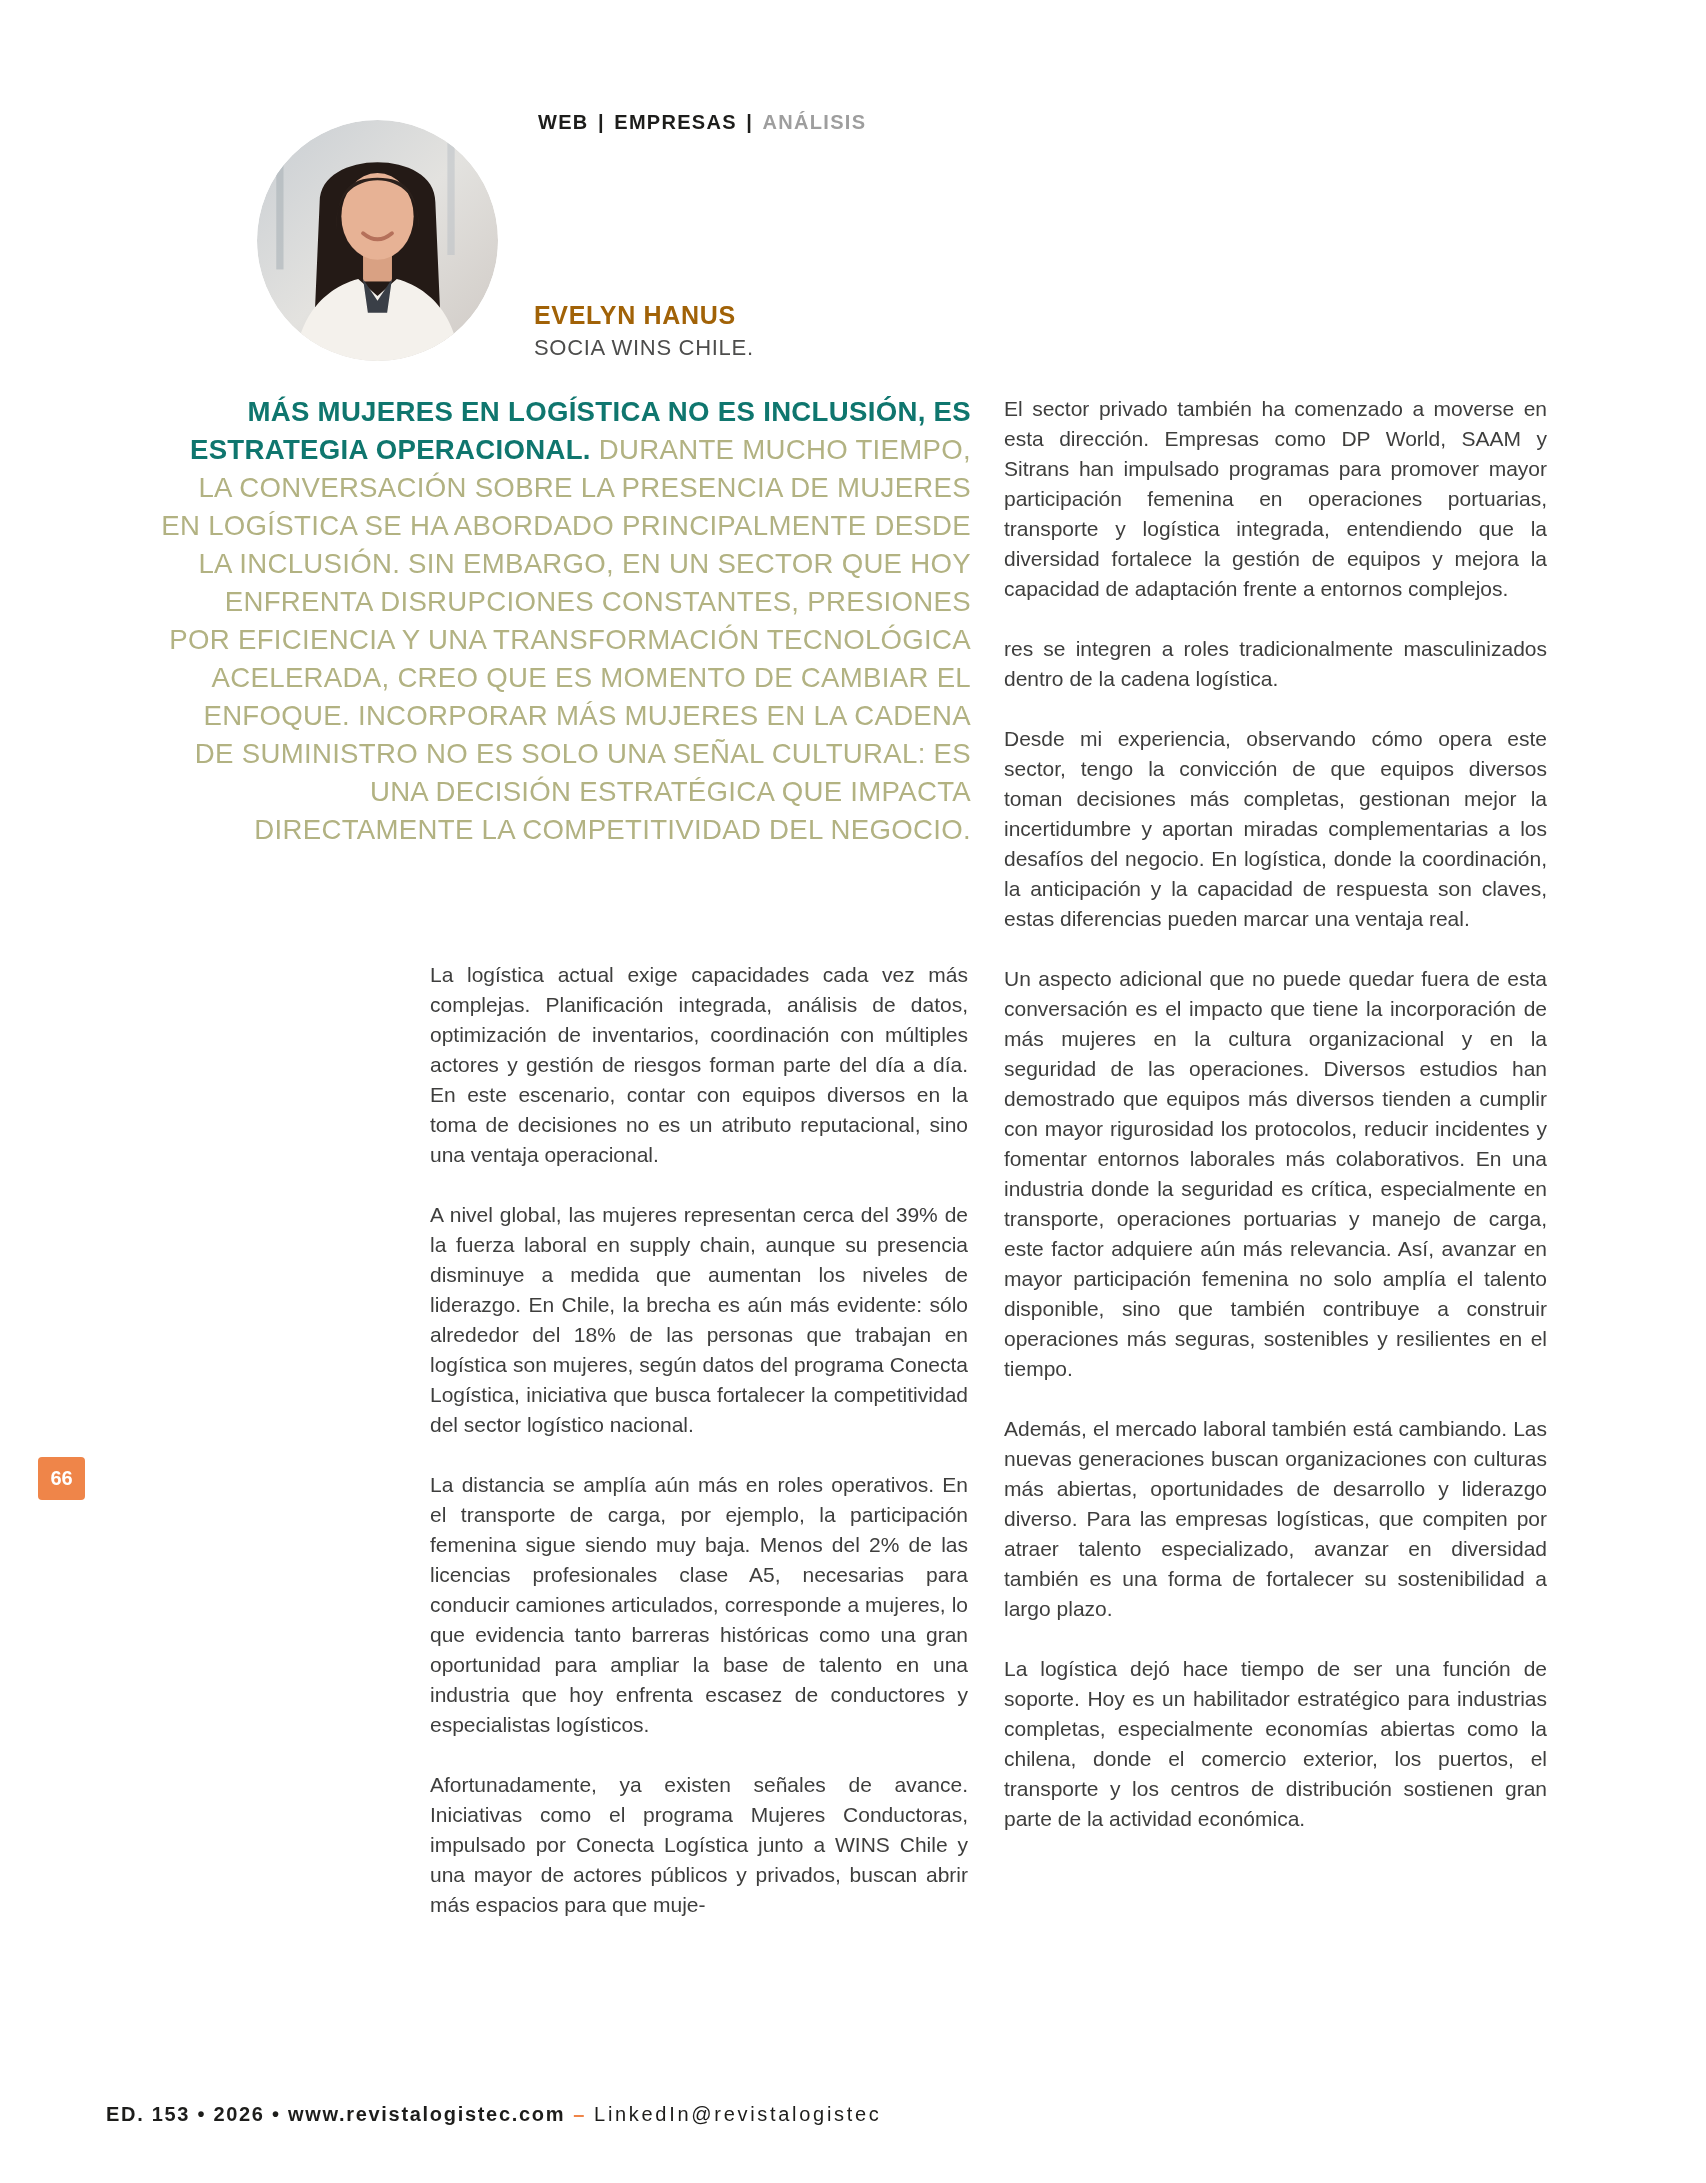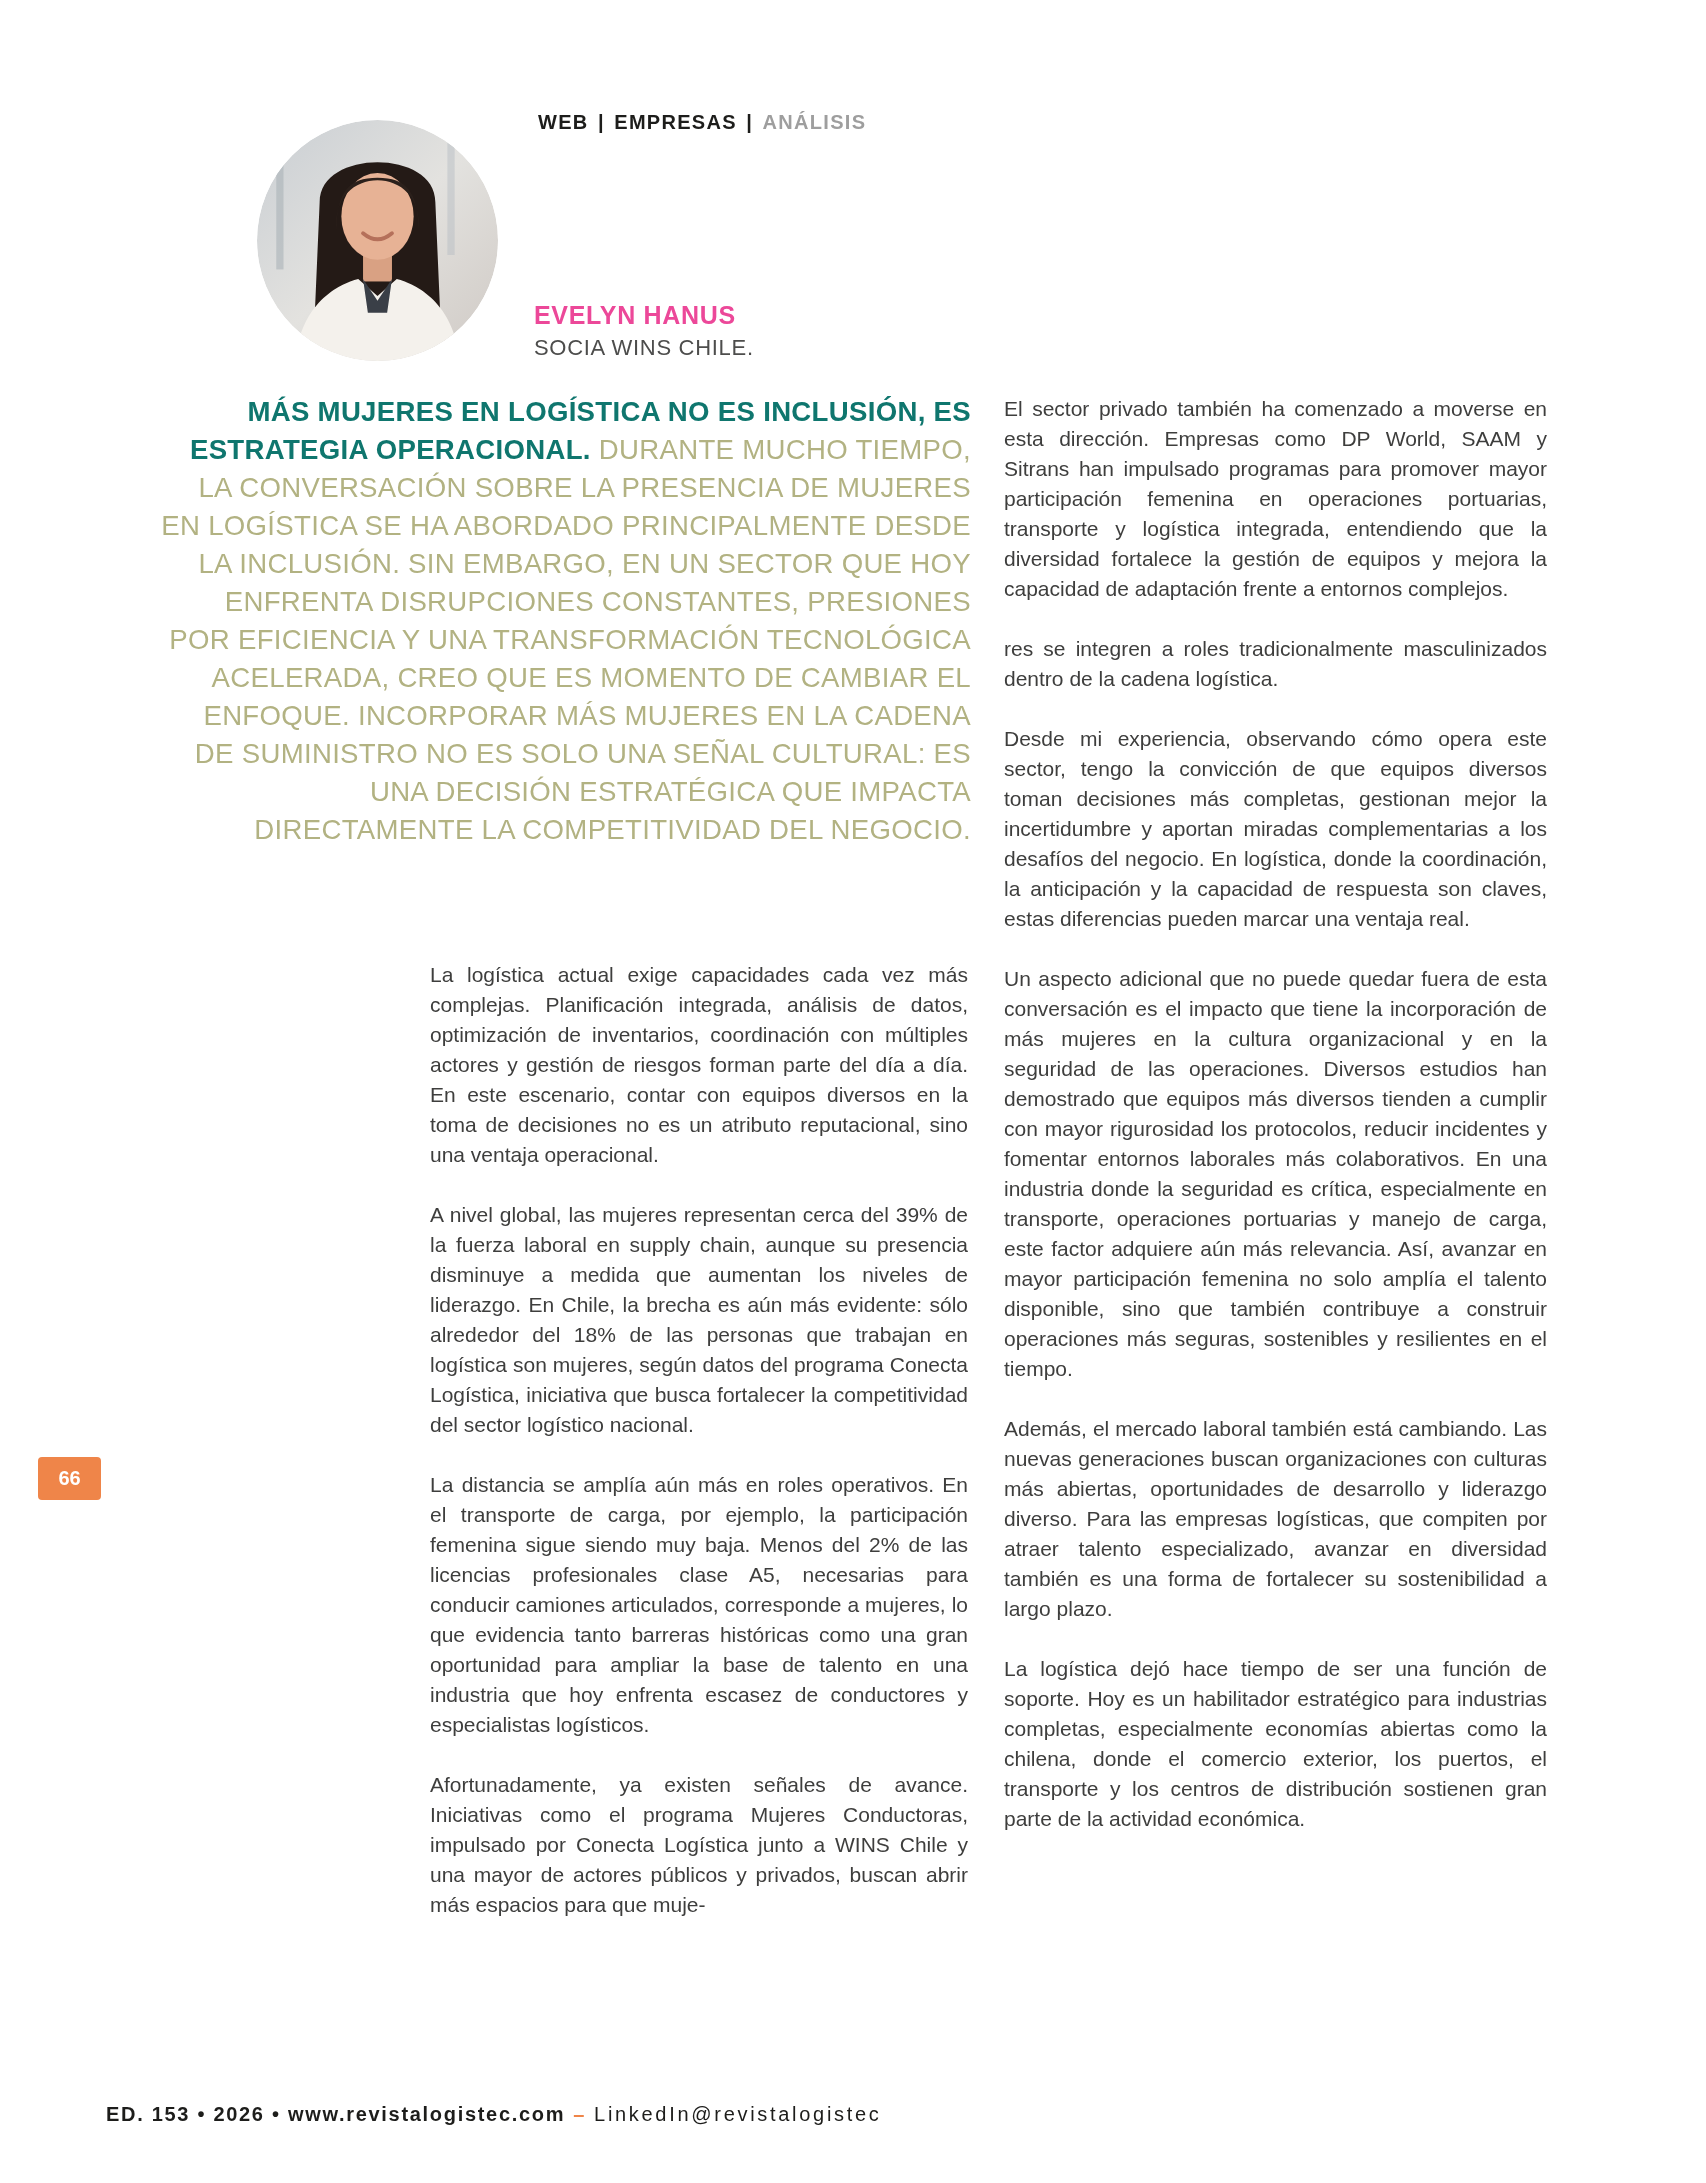--- a/index.html
+++ b/index.html
@@ -24,21 +24,21 @@
   
   .avatar {
     position:absolute; left:257px; top:120px;
     width:241px; height:241px; border-radius:50%; overflow:hidden;
   }
   .avatar svg { display:block; width:100%; height:100%; }
 
   
   .author { position:absolute; left:534px; top:301px; }
   .author-name {
-    font-size:25px; font-weight:bold; color:#ec4899; letter-spacing:0.7px;
+    font-size:25px; font-weight:bold; color:#a16207; letter-spacing:0.7px;
   }
   .author-title {
     font-size:22px; font-weight:normal; color:#4d4d4c; letter-spacing:0.7px; margin-top:5.4px;
   }
 
   
   .lede {
     position:absolute; left:161px; top:393px; width:810px;
     text-align:right; text-transform:uppercase;
     font-size:27.6px; line-height:38px; letter-spacing:0.3px;
@@ -53,21 +53,21 @@
     font-size:21px; line-height:30px; color:#3e3e3d;
     text-align:justify;
   }
   .col p { margin:0 0 30px 0; }
   .col-left  { left:430px;  top:960px; width:538px; }
   .col-right { left:1004px; top:394px;  width:543px; }
 
   
   .page-badge {
     position:absolute; left:38px; top:1457px;
-    width:63px; height:43px;
+    width:47px; height:43px;
     background:#ef8549; color:#ffffff;
     font-size:20px; font-weight:bold;
     display:flex; align-items:center; justify-content:center;
     border-radius:4px;
   }
 
   
   .footer {
     position:absolute; left:106px; top:2103px;
     font-size:20px; color:#1d1d1b; letter-spacing:1.7px;

